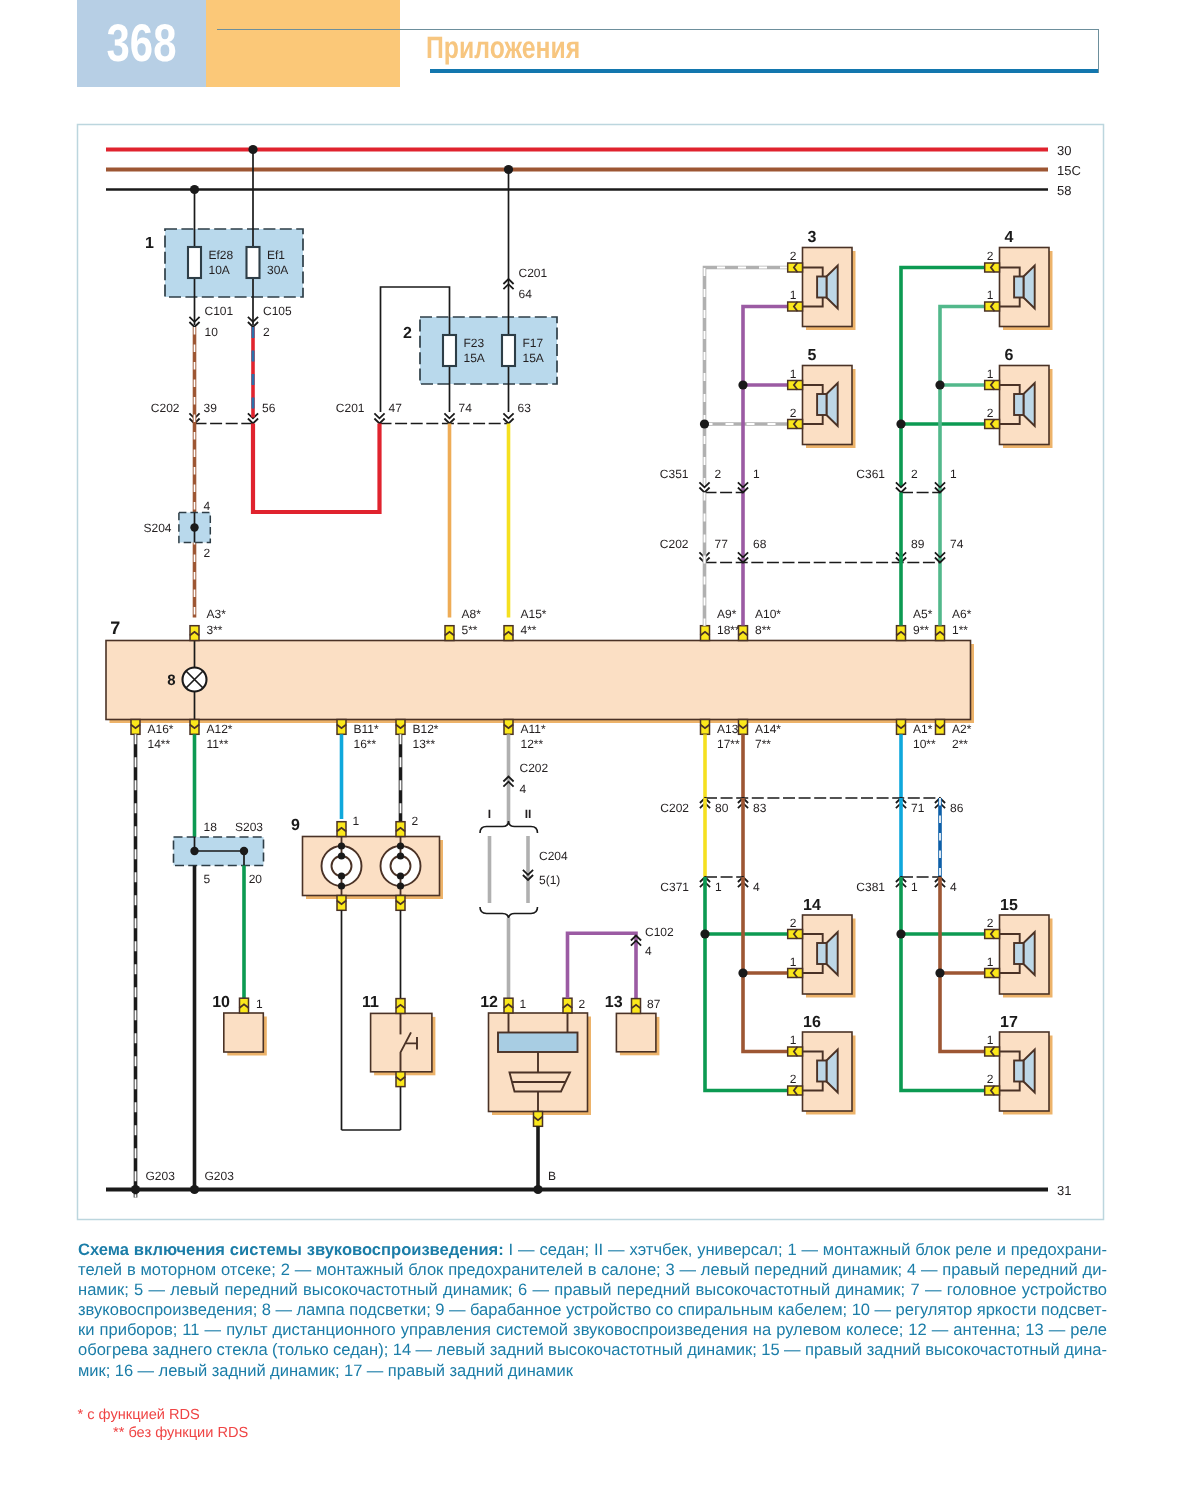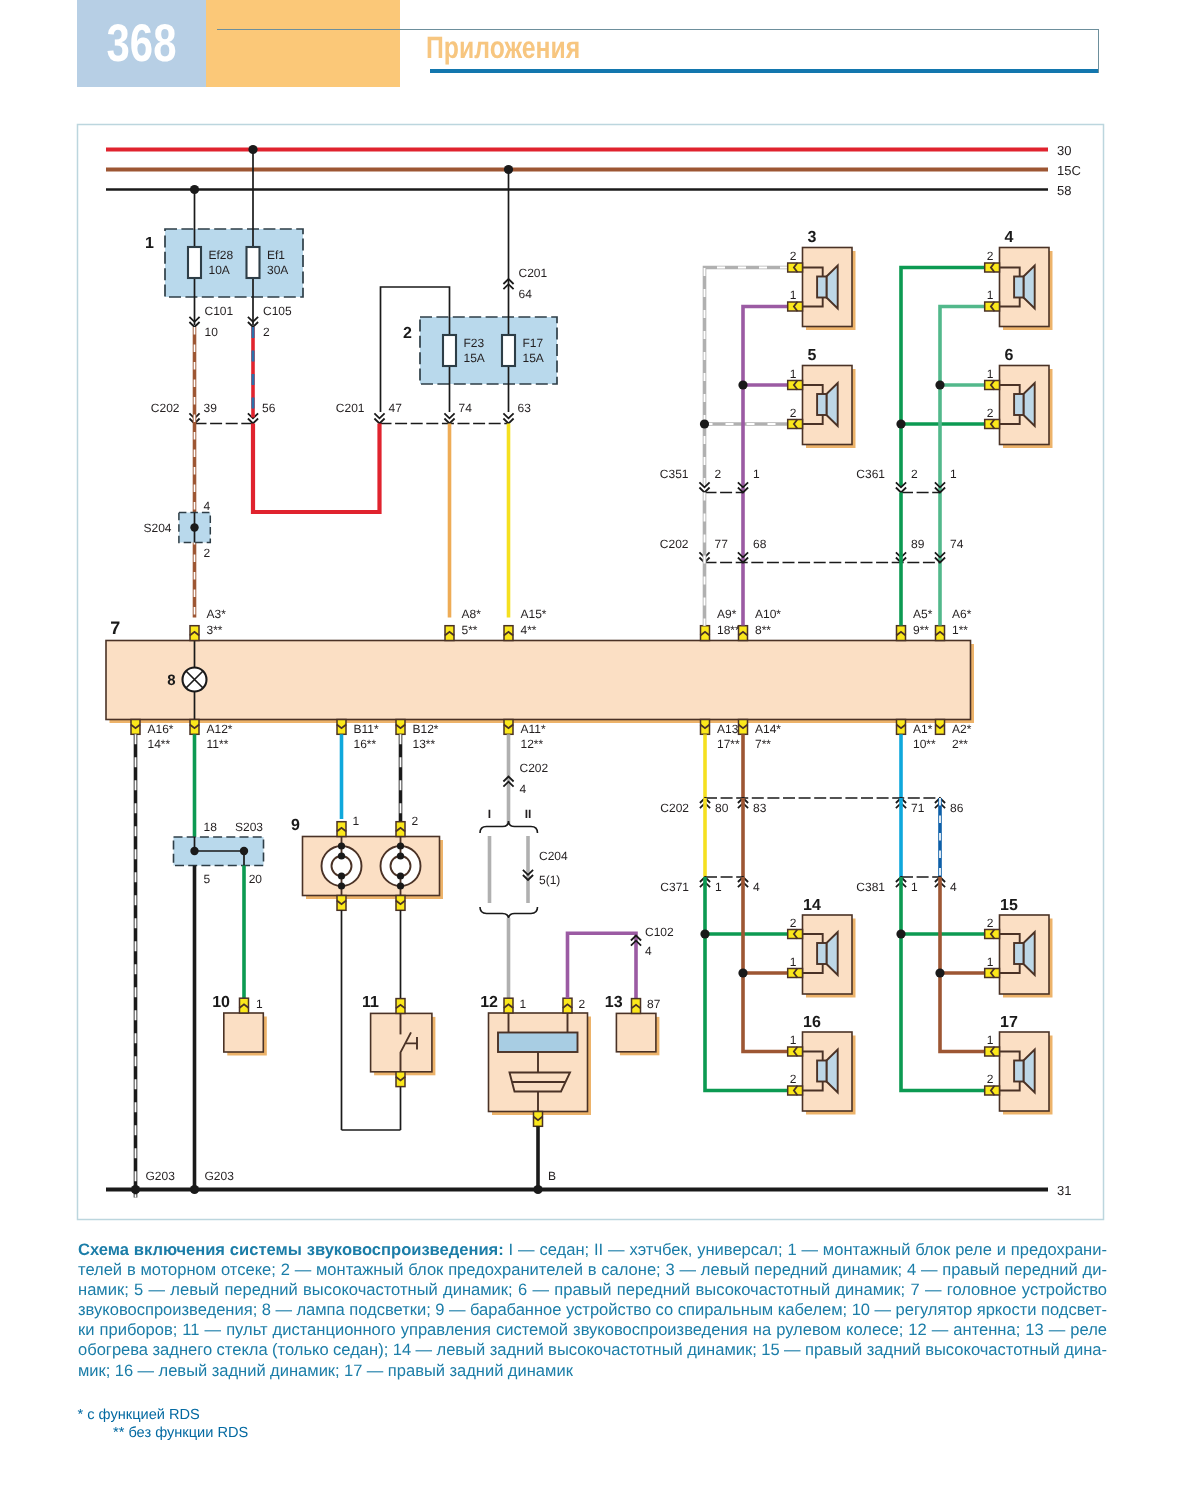--- a/index.html
+++ b/index.html
@@ -12,21 +12,21 @@
   #pagenum{left:77px;top:19px;width:129px;height:50px;color:#fff;font-size:53px;font-weight:bold;
            line-height:50px;text-align:center;transform:scaleX(0.79);transform-origin:50% 0;}
   #hdr-topline{left:217px;top:29px;width:882px;height:1.3px;background:#6d8f9c;}
   #hdr-rightline{left:1097.7px;top:29px;width:1.3px;height:44px;background:#6d8f9c;}
   #hdr-rule{left:430px;top:68.5px;width:668px;height:4.6px;background:#1377ae;}
   #title{left:426px;top:32px;font-size:31px;font-weight:bold;color:#f7c680;line-height:31px;
          transform:scaleX(0.80);transform-origin:0 0;}
   #svgwrap{left:0;top:0;}
   #caption{left:78px;top:1240px;width:1029px;font-size:16.55px;color:#1b7da8;line-height:20.1px;text-align:justify;word-spacing:-0.2px;letter-spacing:0px;hyphens:manual;}
   #caption b{font-weight:bold;}
-  #footnotes{left:77.5px;top:1407px;font-size:14.6px;color:#0369a1;line-height:17.5px;}
+  #footnotes{left:77.5px;top:1407px;font-size:14.6px;color:#ef4444;line-height:17.5px;}
   #footnotes div:nth-child(2){padding-left:3.5px;margin-left:32px;}
 </style>
 </head>
 <body>
 
 <div id="page">
   <div class="abs" id="hdr-blue"></div>
   <div class="abs" id="hdr-orange"></div>
   <div class="abs" id="pagenum">368</div>
   <div class="abs" id="hdr-topline"></div>

